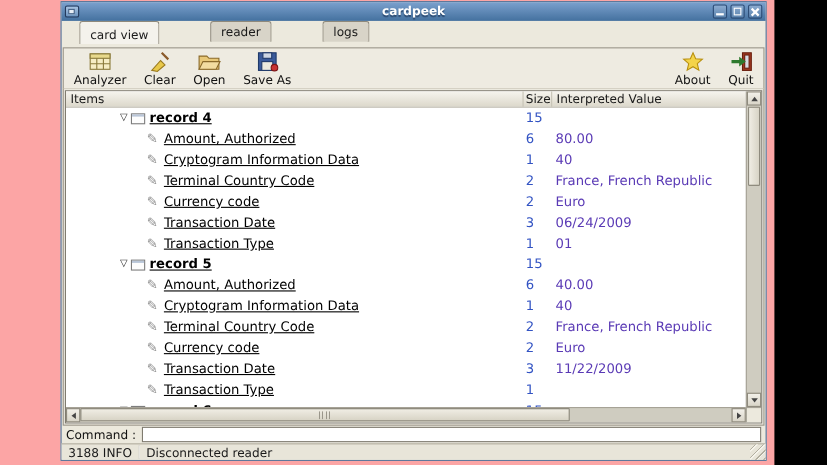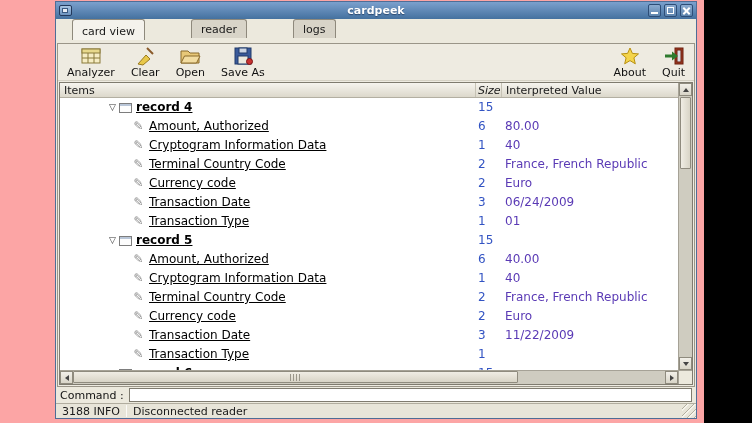--- a/index.html
+++ b/index.html
@@ -58,21 +58,21 @@
   .tool-spacer { flex: 1; }
   
   .tree { flex: 1 1 auto; margin: 1px; border: 1px solid #7f7b6f; background: #fff;
     display: grid; grid-template-columns: 1fr 14px; grid-template-rows: 15px 1fr 14px;
     overflow: hidden; min-height: 0; }
   .tree-header { grid-column: 1; grid-row: 1; display: flex;
     background: linear-gradient(#f6f4ee, #dcd8cb); border-bottom: 1px solid #b3afa2;
     font-size: 11px; color: #1a1a1a; }
   .hcell { border-right: 1px solid #c6c2b5; padding: 1px 0 0 4px; white-space: nowrap; overflow: hidden; }
   .hcell.items { width: 416px; flex: 0 0 416px; }
-  .hcell.size  { width: 26px;  flex: 0 0 26px; padding-left: 2px; font-style: italic; }
+  .hcell.size  { width: 26px;  flex: 0 0 26px; padding-left: 2px; }
   .hcell.value { flex: 1; border-right: none; }
   .tree-body { grid-column: 1; grid-row: 2; overflow: hidden; background: #fff; }
   .row { display: flex; height: 19px; line-height: 19px; font-size: 12px; align-items: center; }
   .cell.items { width: 416px; flex: 0 0 416px; display: flex; align-items: center;
     white-space: nowrap; overflow: hidden; }
   .cell.size { width: 26px; flex: 0 0 26px; color: var(--size-text, #3253c3); padding-left: 2px; }
   .cell.value { flex: 1; color: var(--value-text, #5a3ab5); padding-left: 3px;
     white-space: nowrap; overflow: hidden; }
   .row.record .cell.items { padding-left: 46px; }
   .row.field  .cell.items { padding-left: 72px; }

